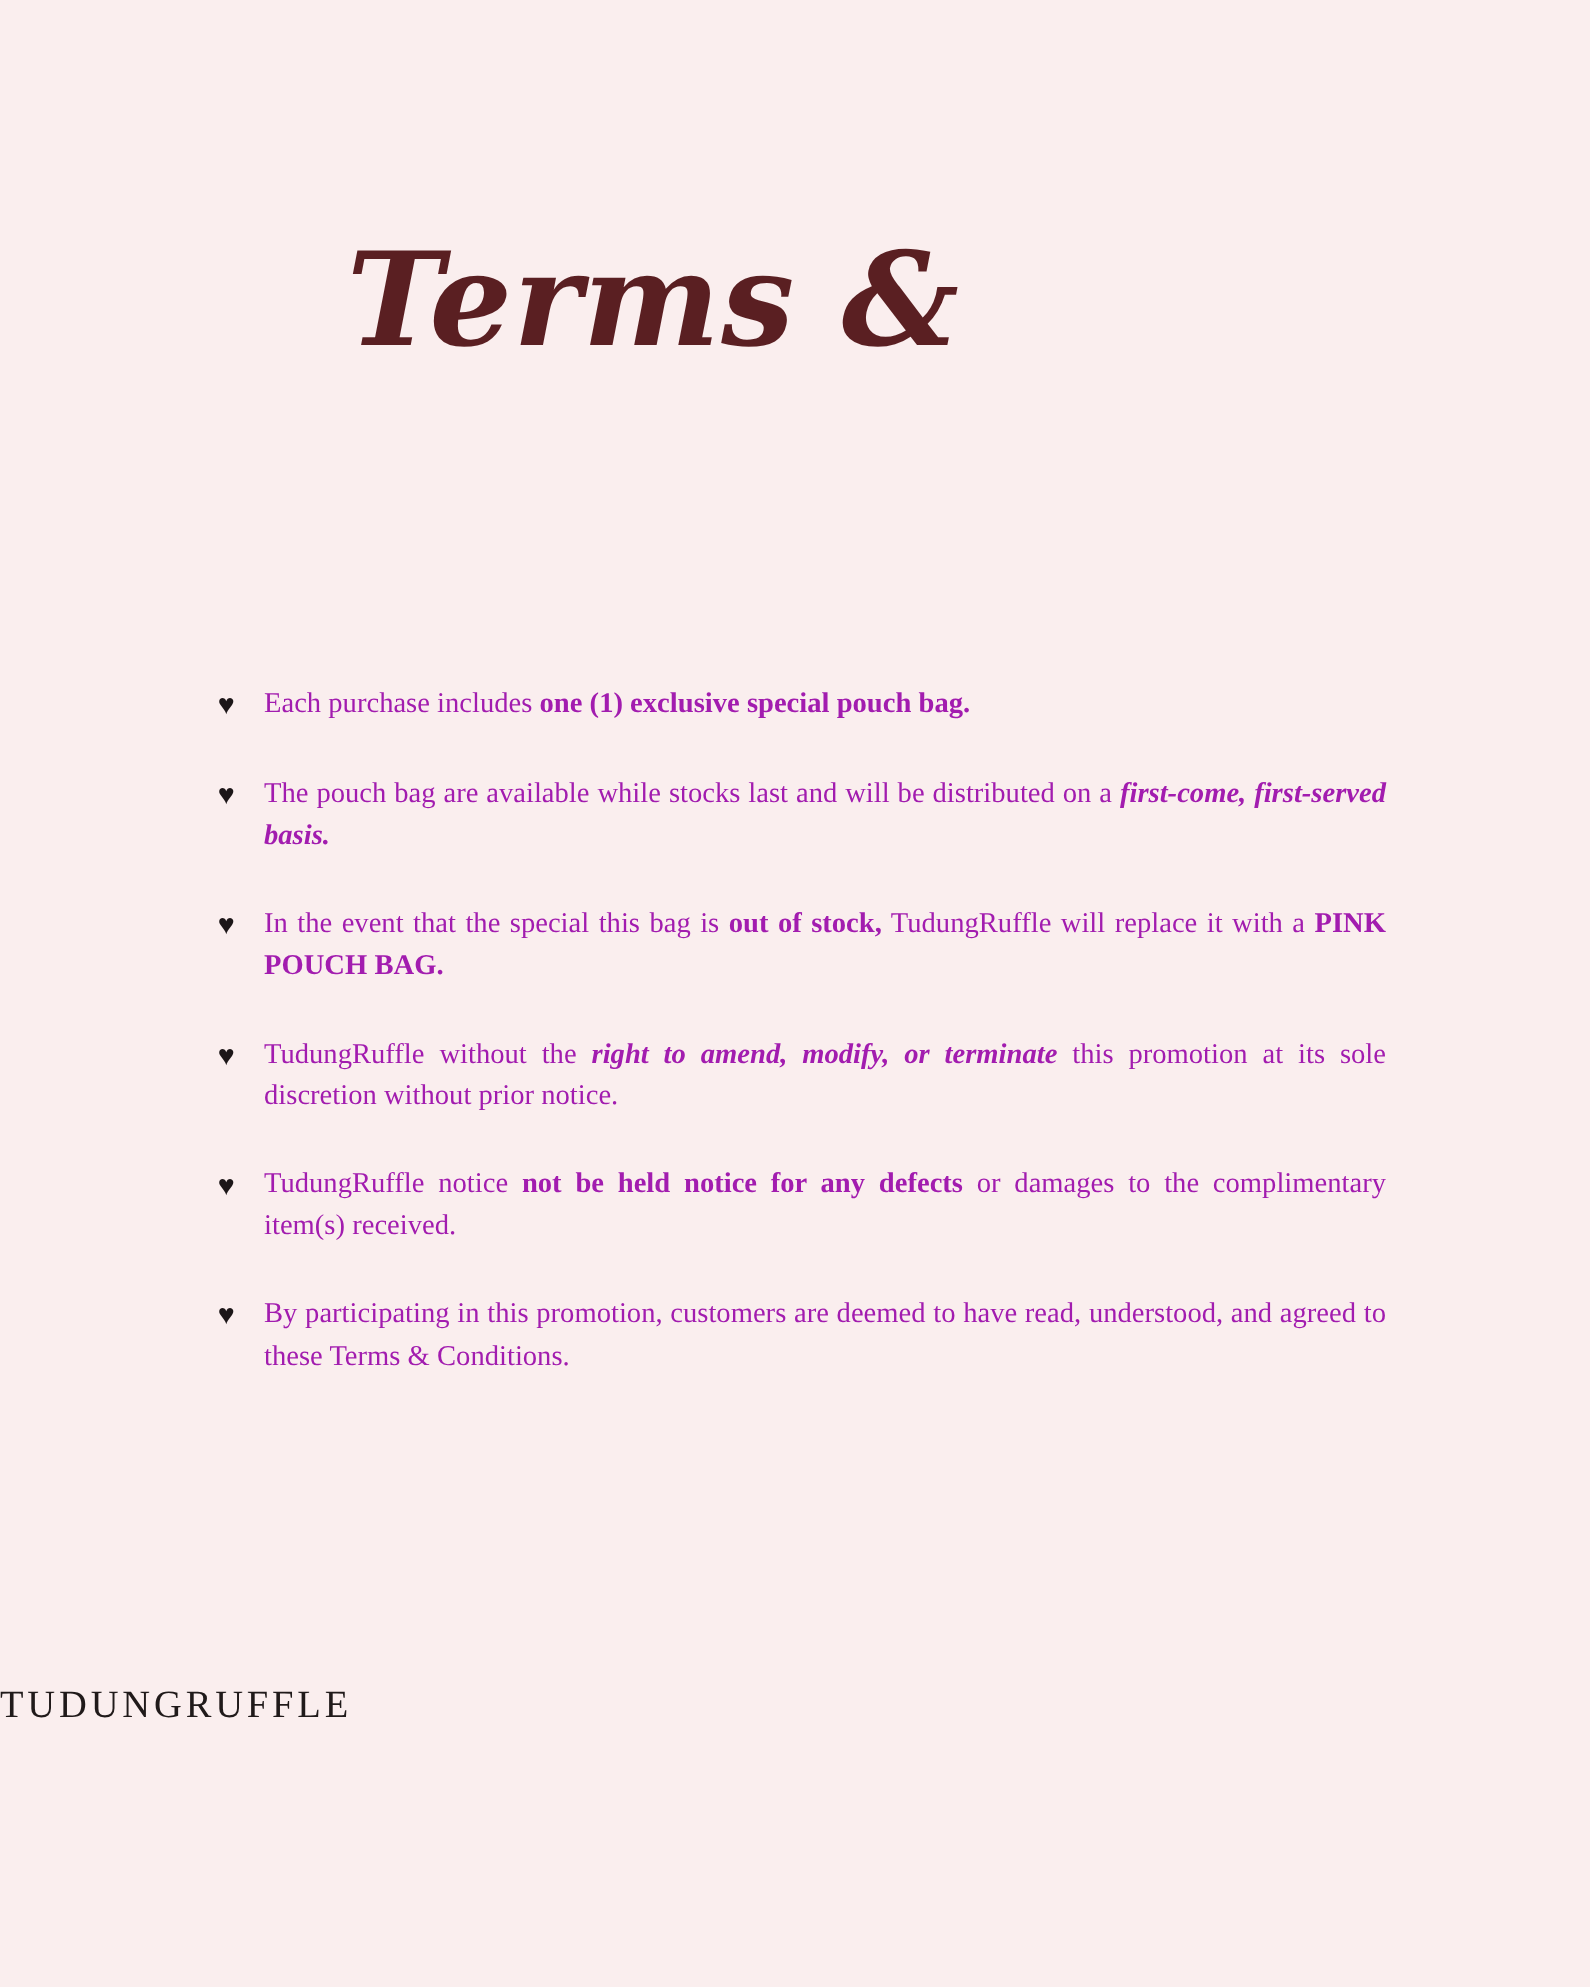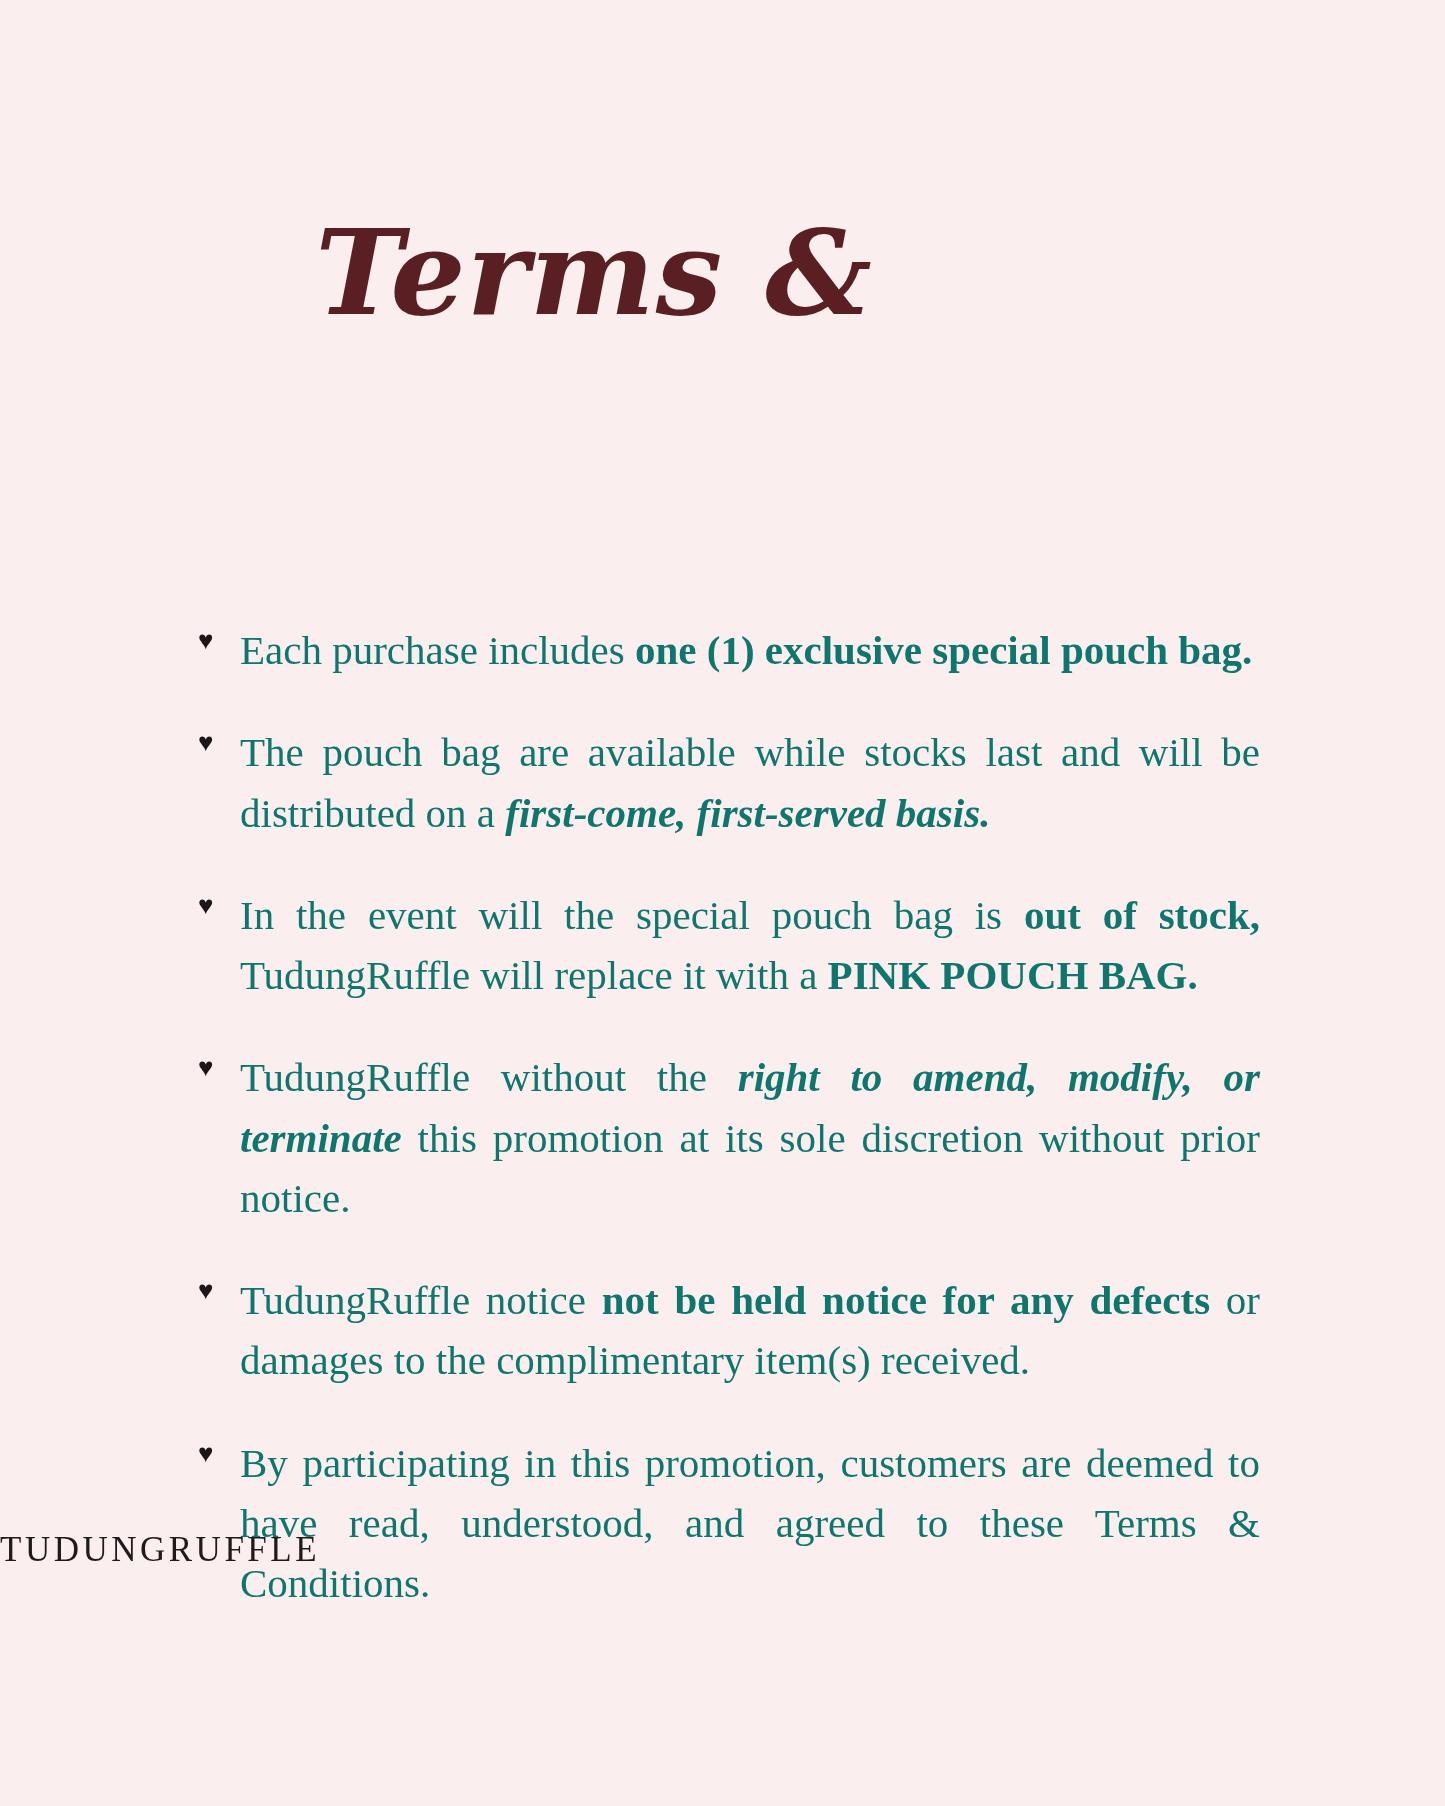--- a/index.html
+++ b/index.html
@@ -57,25 +57,25 @@
   .bullet-heart {
     flex: 0 0 auto;
     width: 42px;
     font-size: 26px;
     line-height: 1.45;
     color: #1c1618;
     padding-top: 2px;
   }
   .term-text {
     flex: 1 1 auto;
-    font-size: 41px;
+    font-size: 26px;
     line-height: 1.47;
     text-align: justify;
     text-justify: inter-word;
-    color: #0f766e;
+    color: #a21caf;
   }
   .term-text b {
     font-weight: 700;
   }
   .term-text .bi {
     font-weight: 700;
     font-style: italic;
   }
   .brand-footer {
     position: absolute;
@@ -102,21 +102,21 @@
       <li class="term-item">
         <span class="bullet-heart">♥</span>
         <span class="term-text"><span>Each purchase includes </span><b>one (1) exclusive special pouch bag.</b></span>
       </li>
       <li class="term-item">
         <span class="bullet-heart">♥</span>
         <span class="term-text"><span>The pouch bag are available while stocks last and will be distributed on a </span><span class="bi">first-come, first-served basis.</span></span>
       </li>
       <li class="term-item">
         <span class="bullet-heart">♥</span>
-        <span class="term-text"><span>In the event will the special pouch bag is </span><b>out of stock,</b><span> TudungRuffle will replace it with a </span><b>PINK POUCH BAG.</b></span>
+        <span class="term-text"><span>In the event that the special this bag is </span><b>out of stock,</b><span> TudungRuffle will replace it with a </span><b>PINK POUCH BAG.</b></span>
       </li>
       <li class="term-item">
         <span class="bullet-heart">♥</span>
         <span class="term-text"><span>TudungRuffle without the </span><span class="bi">right to amend, modify, or terminate</span><span> this promotion at its sole discretion without prior notice.</span></span>
       </li>
       <li class="term-item">
         <span class="bullet-heart">♥</span>
         <span class="term-text"><span>TudungRuffle notice </span><b>not be held notice for any defects</b><span> or damages to the complimentary item(s) received.</span></span>
       </li>
       <li class="term-item">

